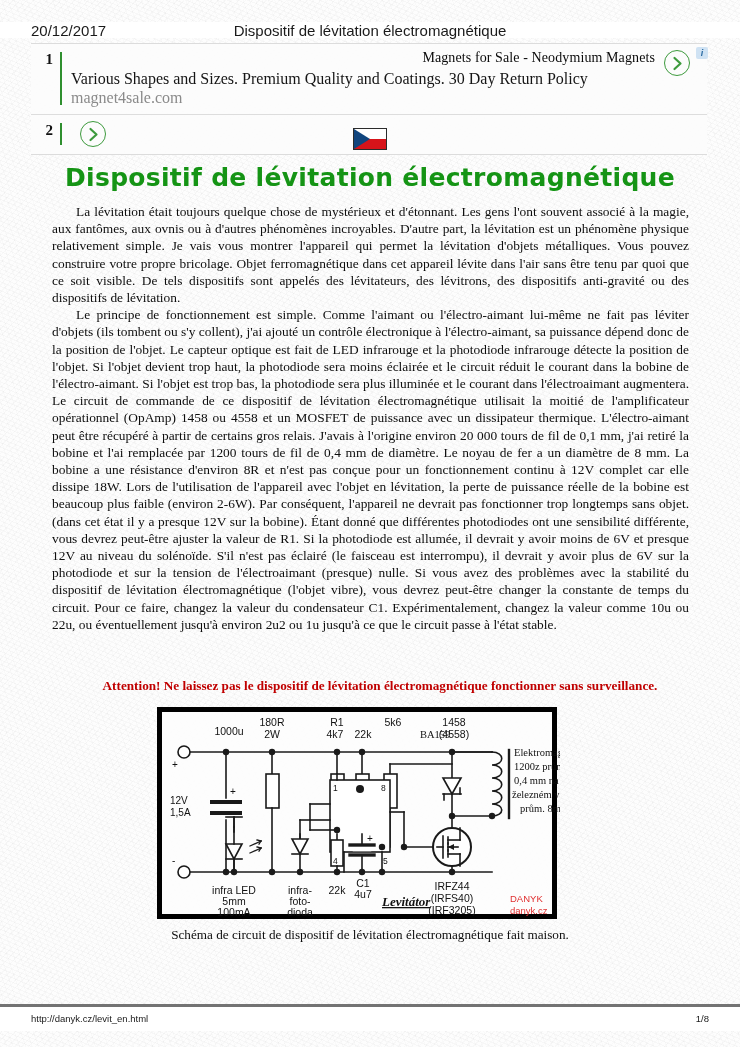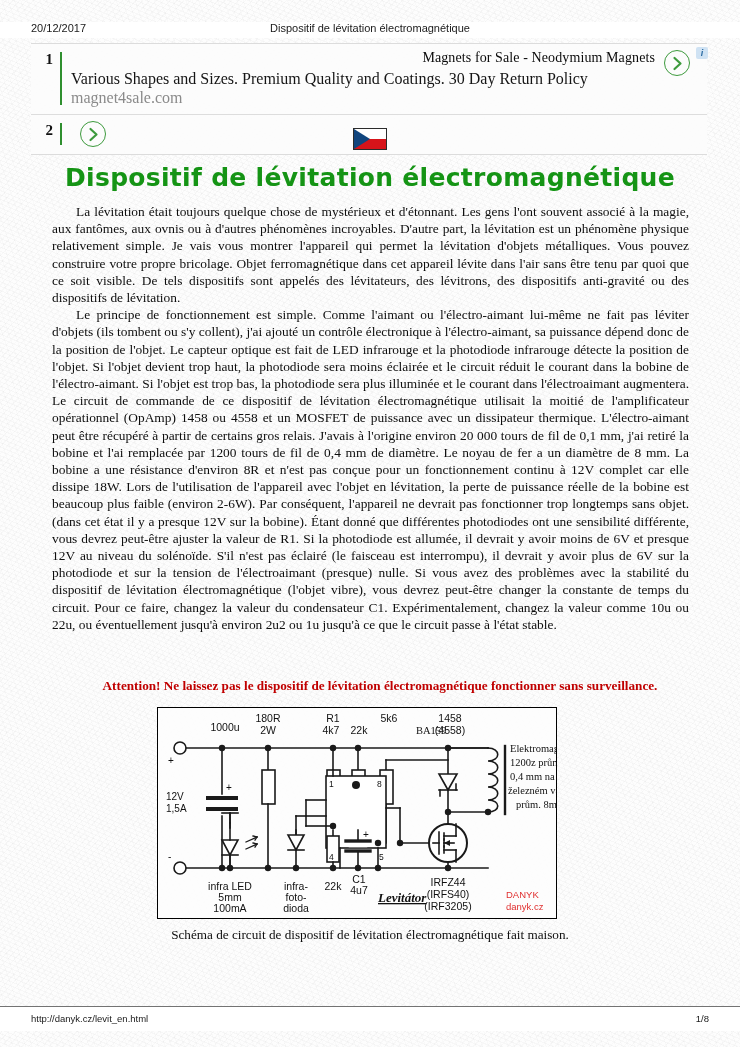--- a/index.html
+++ b/index.html
@@ -27,39 +27,39 @@
       radial-gradient(circle at 30% 20%, rgba(0,0,0,0.012) 0 2px, rgba(0,0,0,0) 3px),
       radial-gradient(circle at 70% 60%, rgba(0,0,0,0.012) 0 2px, rgba(0,0,0,0) 3px);
   }
 
   
   .print-head {
     position: absolute;
     top: 22px; left: 0; right: 0;
     height: 16px;
     font-family: "Liberation Sans", sans-serif;
-    font-size: 11px;
+    font-size: 15px;
     color: #1a1a1a;
     background: #ffffff;
   }
   .print-head .ph-date { position: absolute; left: 31px; top: 0; }
   .print-head .ph-title {
     position: absolute; left: 0; right: 0; top: 0;
     text-align: center;
   }
 
   .print-foot {
     position: absolute;
     bottom: 16px; left: 0; right: 0;
     height: 18px;
     font-family: "Liberation Sans", sans-serif;
     font-size: 9.5px;
     color: #1a1a1a;
     background: #ffffff;
-    border-top: 1px solid #737373;
+    border-top: 3px solid #737373;
     padding-top: 6px;
   }
   .print-foot .pf-url { position: absolute; left: 31px; top: 6px; }
   .print-foot .pf-page { position: absolute; right: 31px; top: 6px; }
 
   
   .ads {
     position: absolute;
     left: 31px;
     top: 43px;
@@ -209,21 +209,21 @@
   }
 
   
   .schematic {
     position: absolute;
     left: 157px;
     top: 707px;
     width: 400px;
     height: 212px;
     background: rgba(253,253,253,0.9);
-    border: 1px solid #000000;
+    border: 5px solid #000000;
     box-sizing: border-box;
   }
   .schematic svg { display: block; }
 
   .caption {
     position: absolute;
     left: 0; right: 0;
     top: 927px;
     text-align: center;
     font-family: "Liberation Serif", serif;

